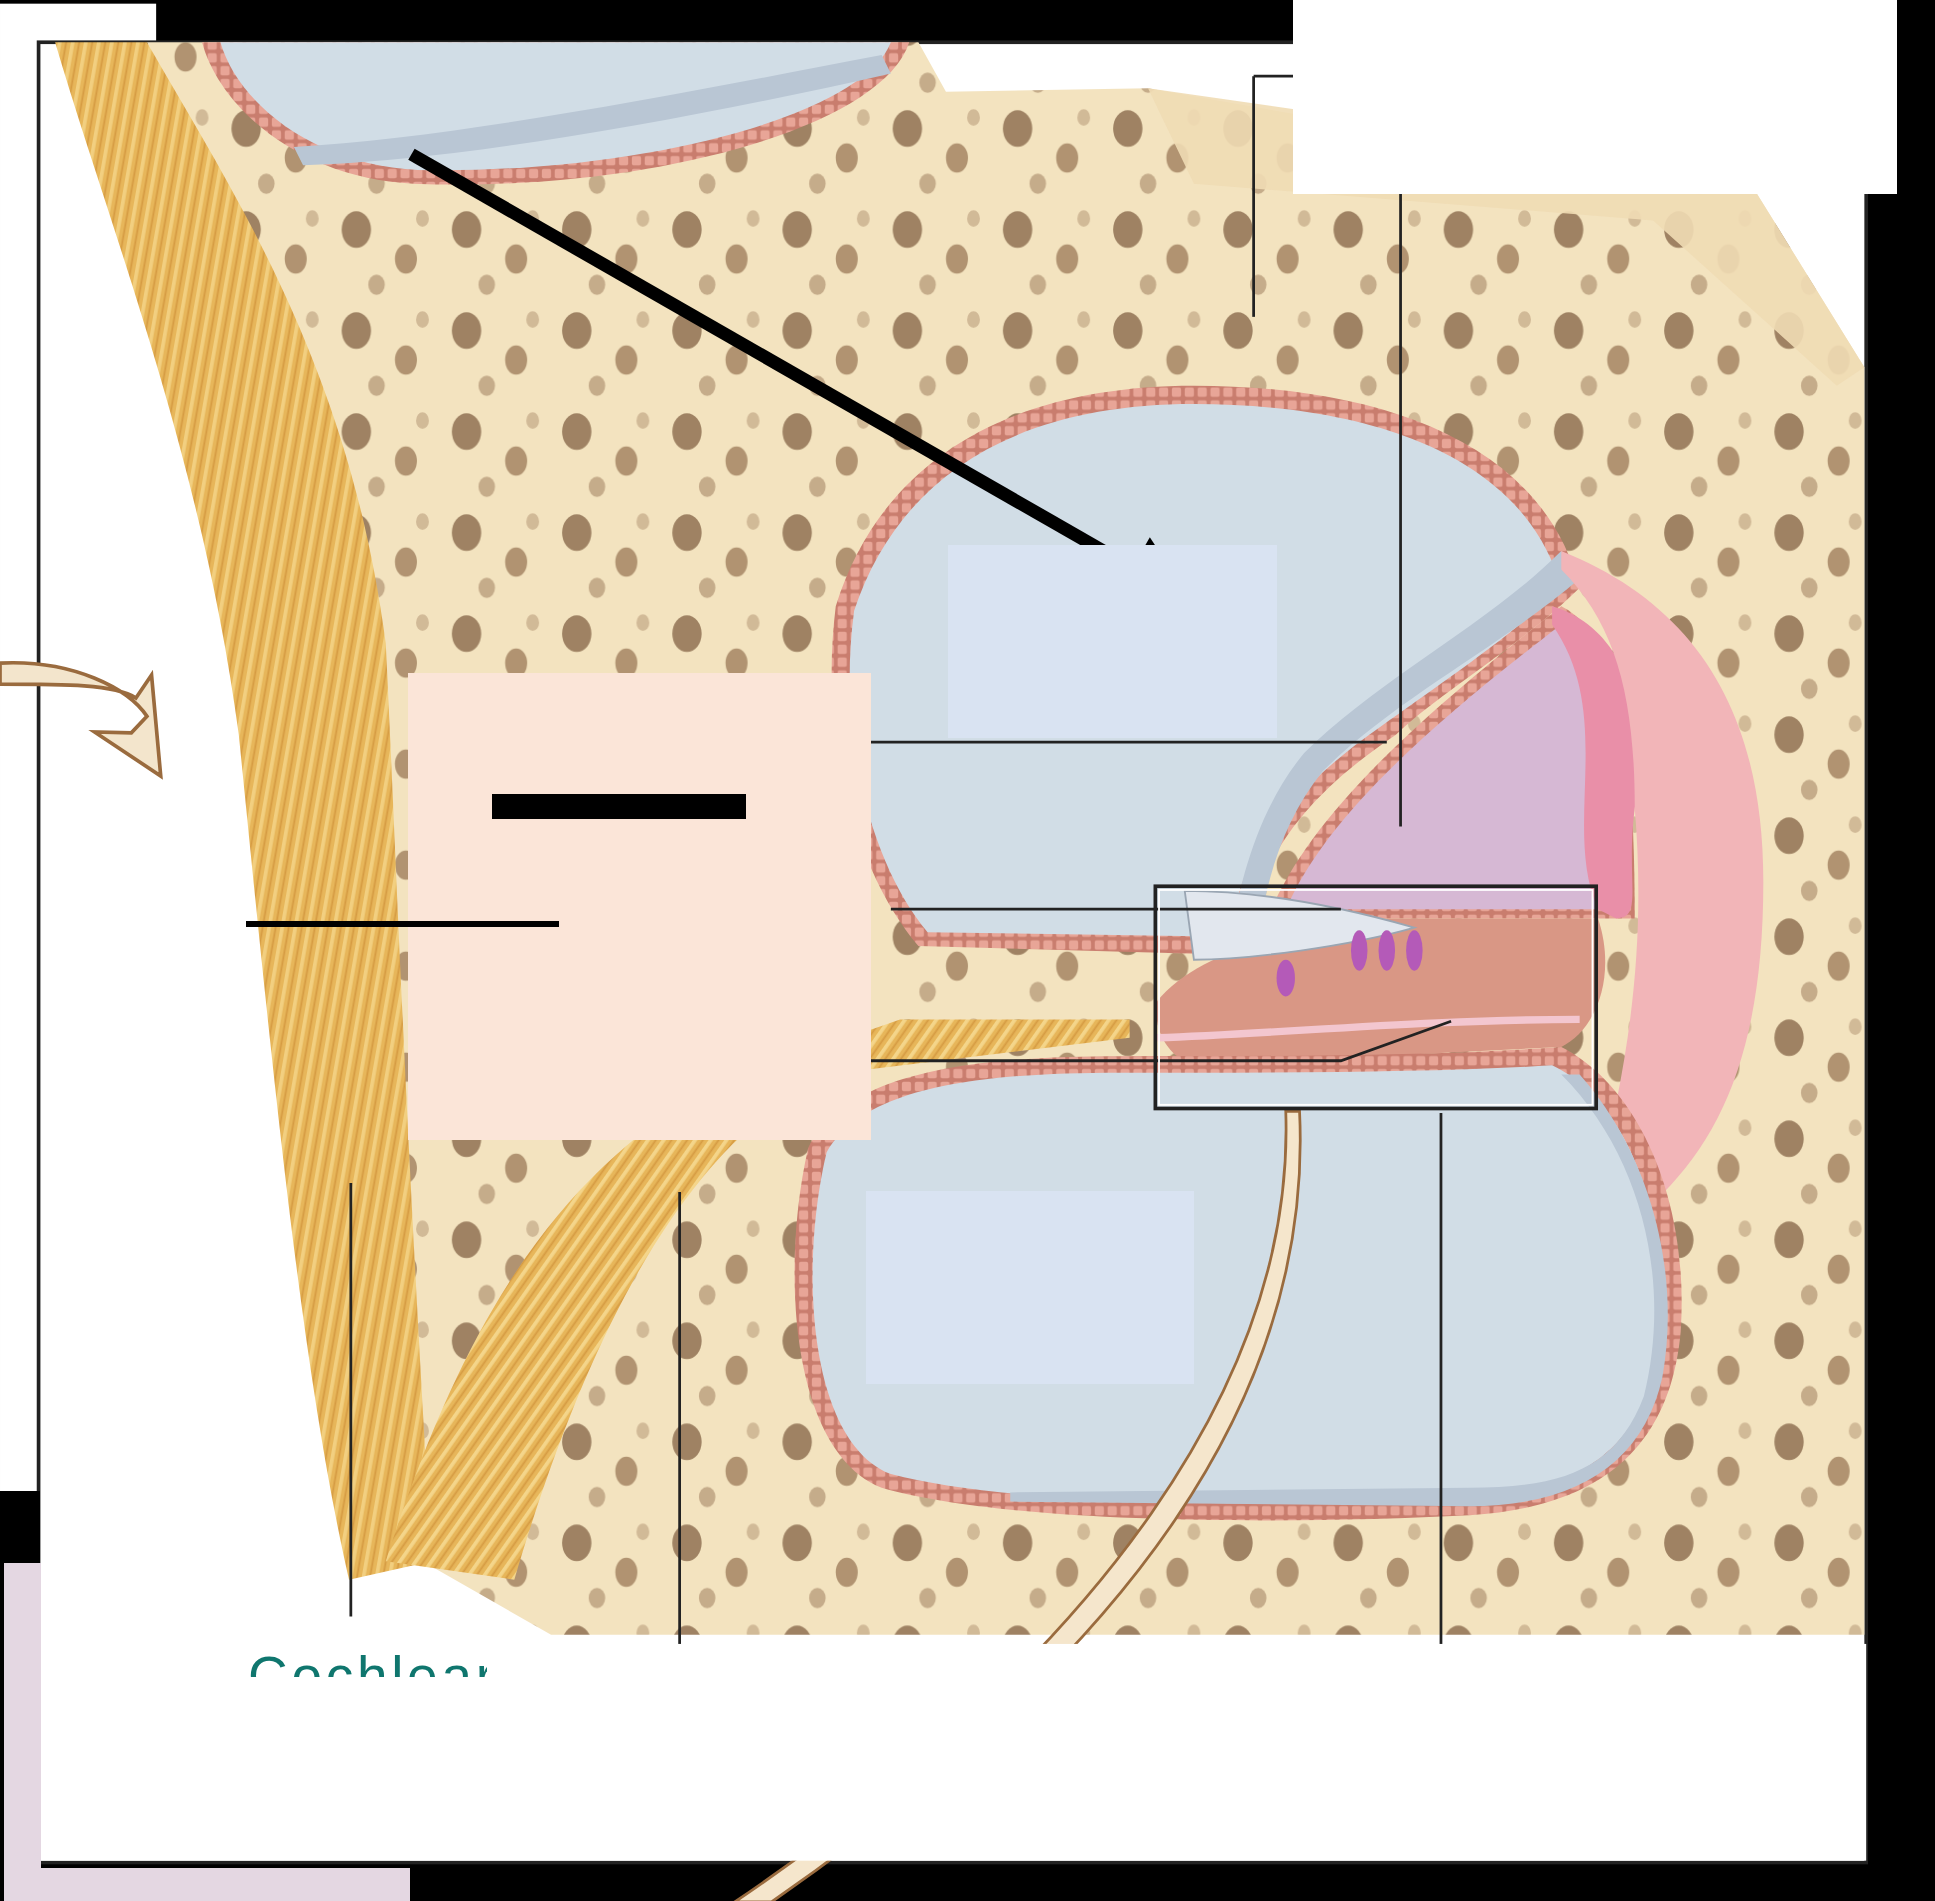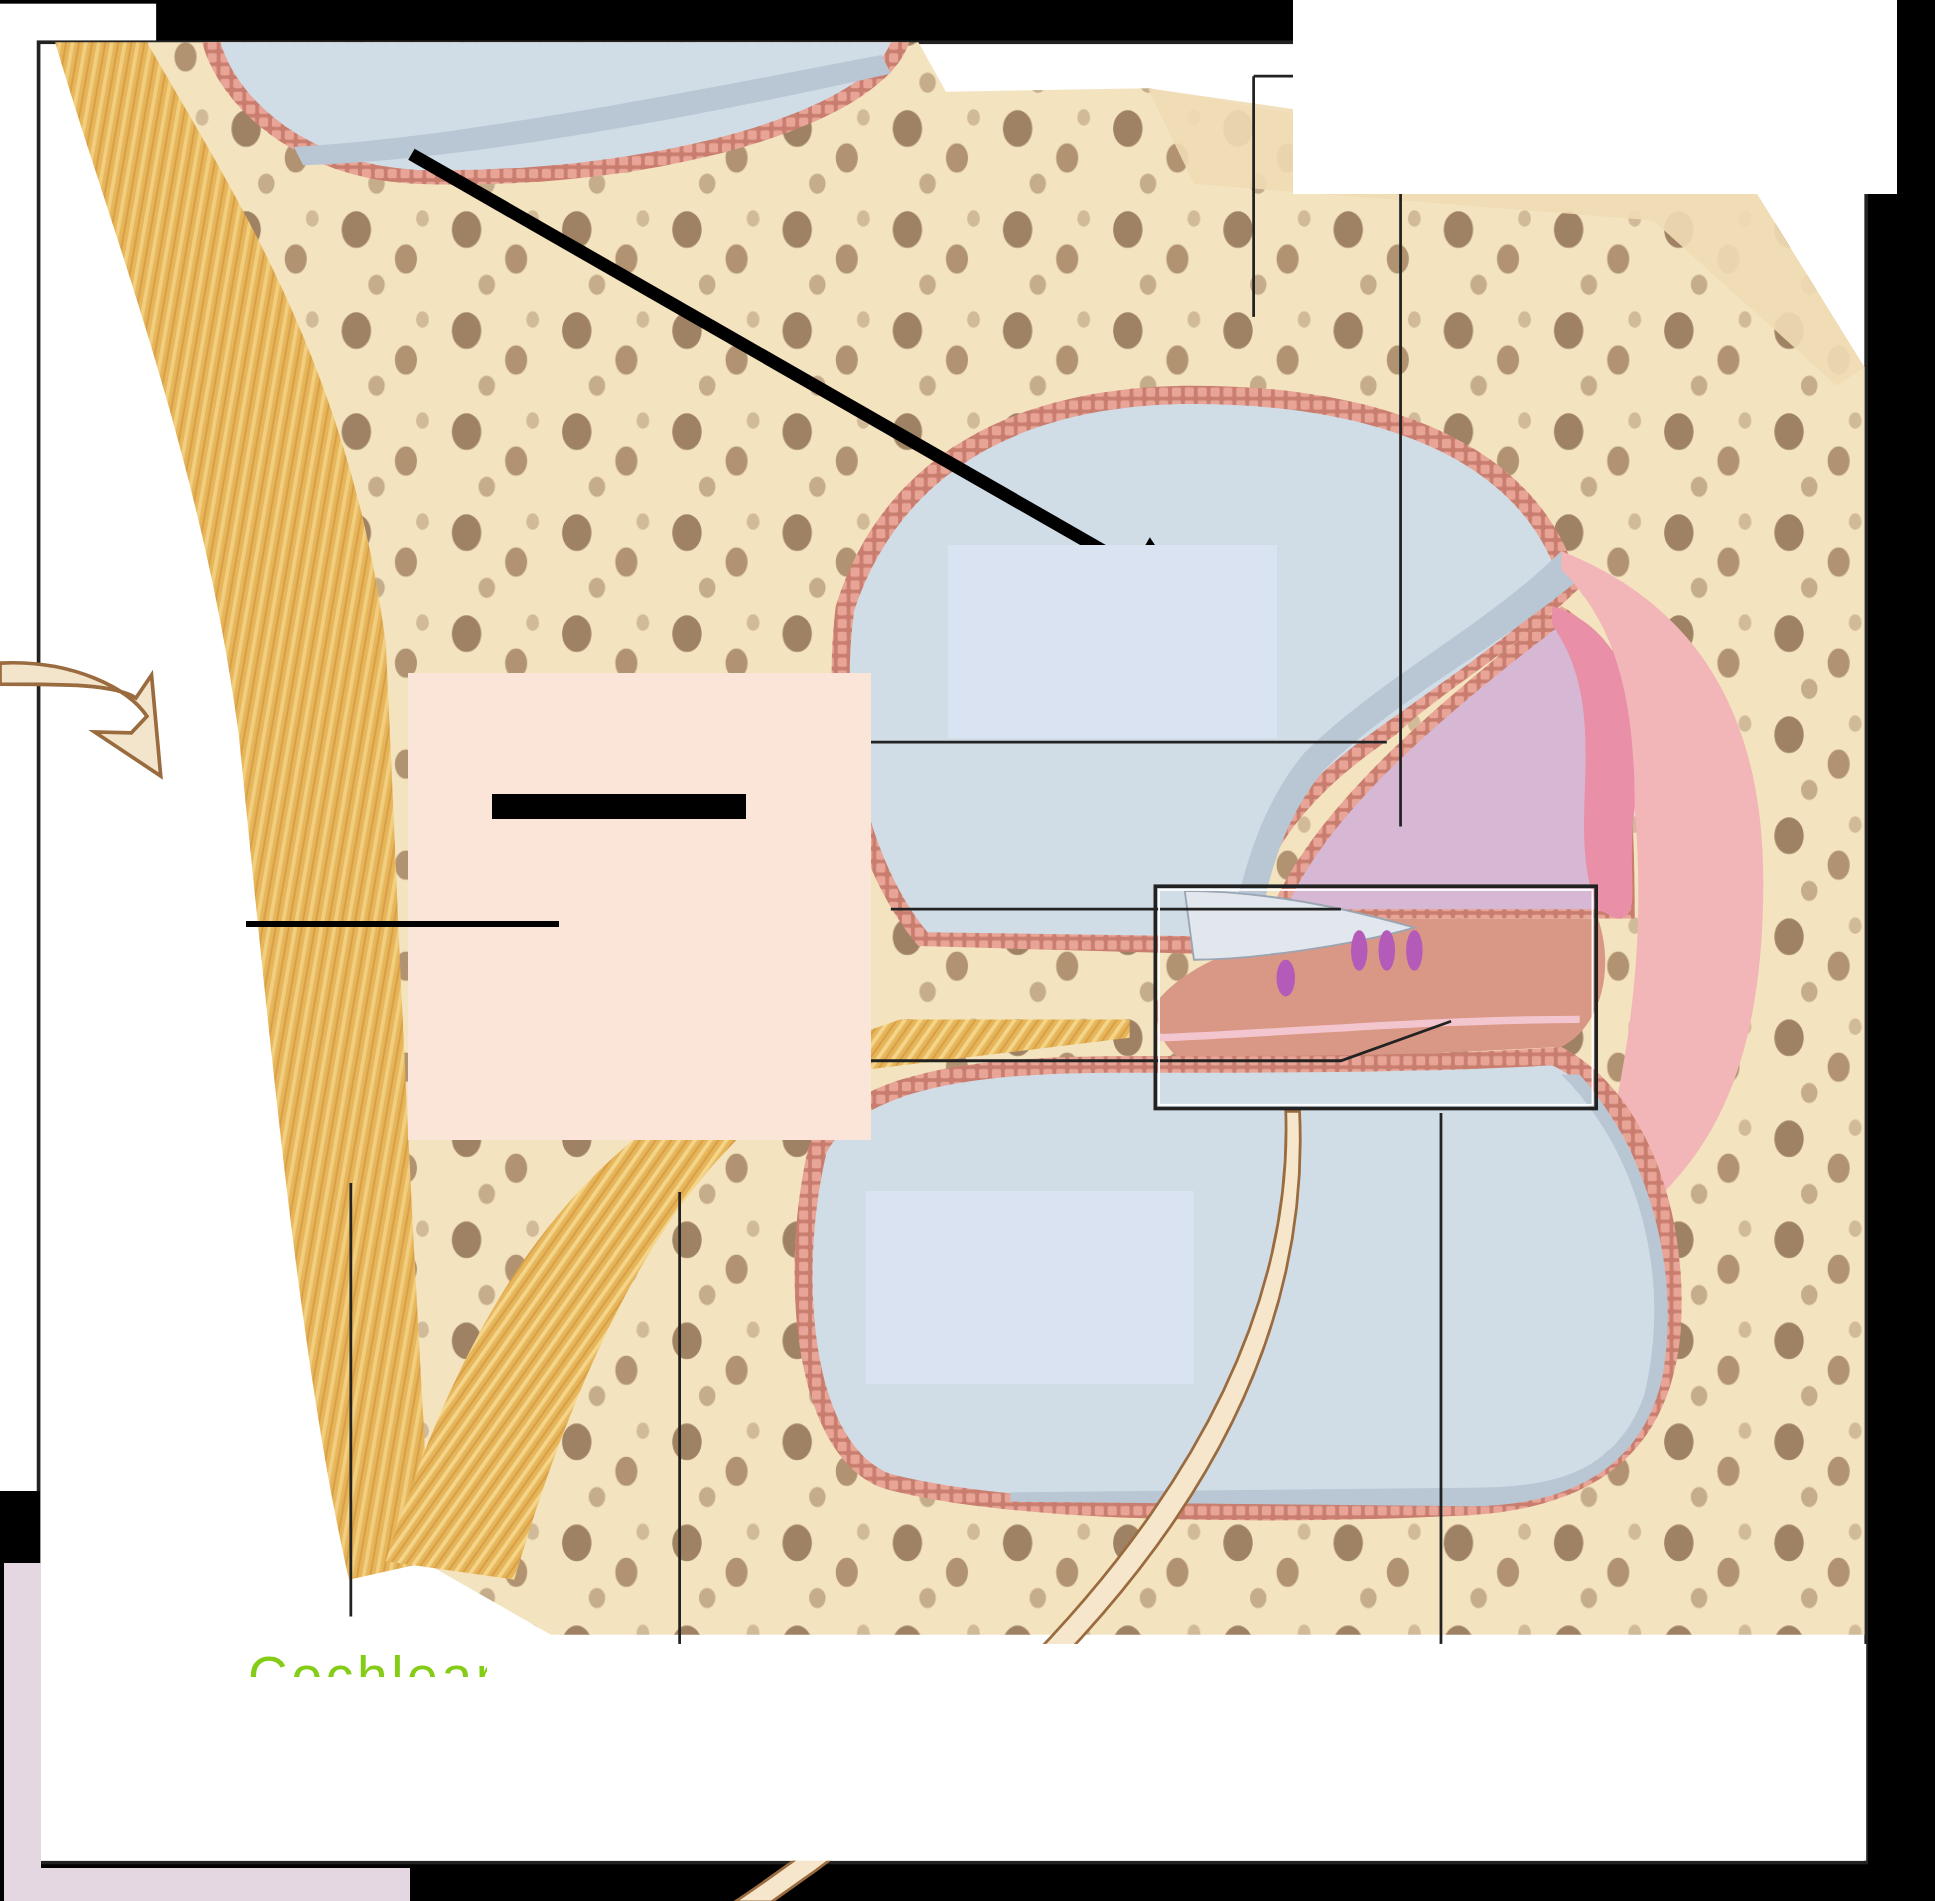--- a/index.html
+++ b/index.html
@@ -3,21 +3,21 @@
   <meta charset="utf-8">
   <style>
     html, body { margin: 0; padding: 0; background: #000; }
     body { width: 1936px; height: 1902px; position: relative; overflow: hidden; font-family: "Liberation Sans", sans-serif; }
     .abs { position: absolute; }
     #canvas { position: absolute; left: 0; top: 0; width: 1936px; height: 1902px; }
     .mask-white { background: #ffffff; }
     .mask-peach { background: #fbe5d8; }
     .mask-blue { background: #d9e3f2; }
     .mask-lilac { background: #e4d7e2; }
-    .caption { font-size: 55px; color: #84cc16; letter-spacing: 3.7px; overflow: hidden; height: 37px; line-height: 73px; }
+    .caption { font-size: 55px; color: #0f766e; letter-spacing: 3.7px; overflow: hidden; height: 37px; line-height: 73px; }
   </style>
 </head>
 <body>
 
 <div id="canvas">
   <svg width="1936" height="1902" viewBox="0 0 2108 2071" xmlns="http://www.w3.org/2000/svg">
     <defs>
       <pattern id="bonePores" width="120" height="110" patternUnits="userSpaceOnUse">
         <rect width="120" height="110" fill="#f3e3bf"></rect>
         <ellipse cx="28" cy="30" rx="16" ry="20" fill="#8a6a4c" opacity="0.8"></ellipse>

